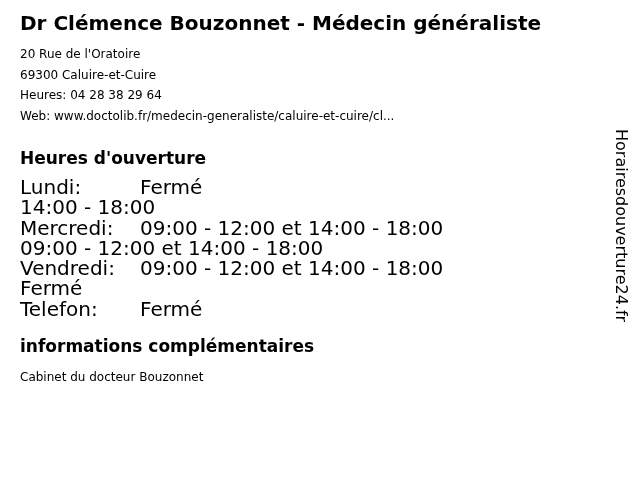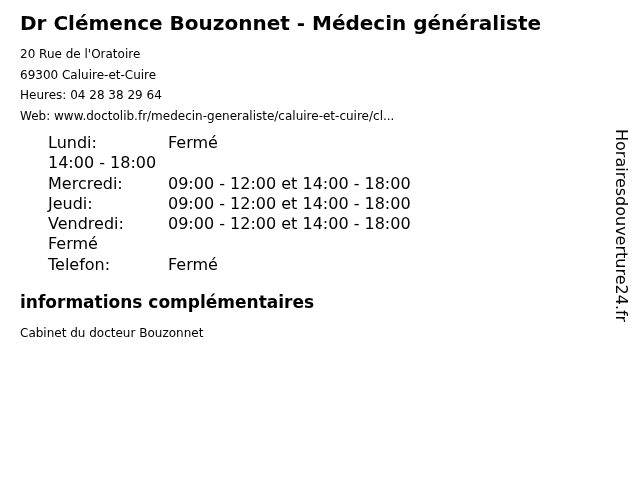--- a/index.html
+++ b/index.html
@@ -14,21 +14,21 @@
     margin: 11px 0 0 0;
     font-size: 20px; font-weight: bold; line-height: 25px;
     white-space: nowrap;
   }
   .address { margin-top: 8px; font-size: 12px; line-height: 20.5px; }
   .address > div { white-space: nowrap; }
   .section-heading {
     margin: 21px 0 0 0;
     font-size: 17px; font-weight: bold; line-height: 23px;
   }
-  .hours-table { margin-top: 7px; font-size: 16px; line-height: 20.3px; margin-left: 28px; }
+  .hours-table { margin-top: 7px; font-size: 20px; line-height: 20.3px; }
   .hours-row { display: flex; }
   .day-label { width: 120px; flex: none; }
   .day-time { white-space: nowrap; }
   .info-heading { margin-top: 16px; }
   .info-text { margin-top: 9px; font-size: 12px; line-height: 20px; white-space: nowrap; }
   .watermark {
     position: absolute; top: 129px; right: 8px;
     writing-mode: vertical-rl;
     font-size: 16px; line-height: 21px;
     color: #000000; white-space: nowrap;
@@ -41,35 +41,35 @@
 
   <h1 class="page-title">Dr Clémence Bouzonnet - Médecin généraliste</h1>
 
   <div class="address">
     <div>20 Rue de l'Oratoire</div>
     <div>69300 Caluire-et-Cuire</div>
     <div><span>Heures:</span> <span>04 28 38 29 64</span></div>
     <div><span>Web:</span> <span>www.doctolib.fr/medecin-generaliste/caluire-et-cuire/cl...</span></div>
   </div>
 
+  <h2 class="section-heading">Heures d'ouverture</h2>
 
   <div class="hours-table">
     <div class="hours-row">
       <span class="day-label">Lundi:</span>
       <span class="day-time">Fermé</span>
     </div>
     <div class="hours-row">
       <span class="day-time">14:00 - 18:00</span>
     </div>
     <div class="hours-row">
       <span class="day-label">Mercredi:</span>
       <span class="day-time">09:00 - 12:00 et 14:00 - 18:00</span>
     </div>
     <div class="hours-row">
-      <span class="day-label">Jeudi:</span>
       <span class="day-time">09:00 - 12:00 et 14:00 - 18:00</span>
     </div>
     <div class="hours-row">
       <span class="day-label">Vendredi:</span>
       <span class="day-time">09:00 - 12:00 et 14:00 - 18:00</span>
     </div>
     <div class="hours-row">
       <span class="day-time">Fermé</span>
     </div>
     <div class="hours-row">

